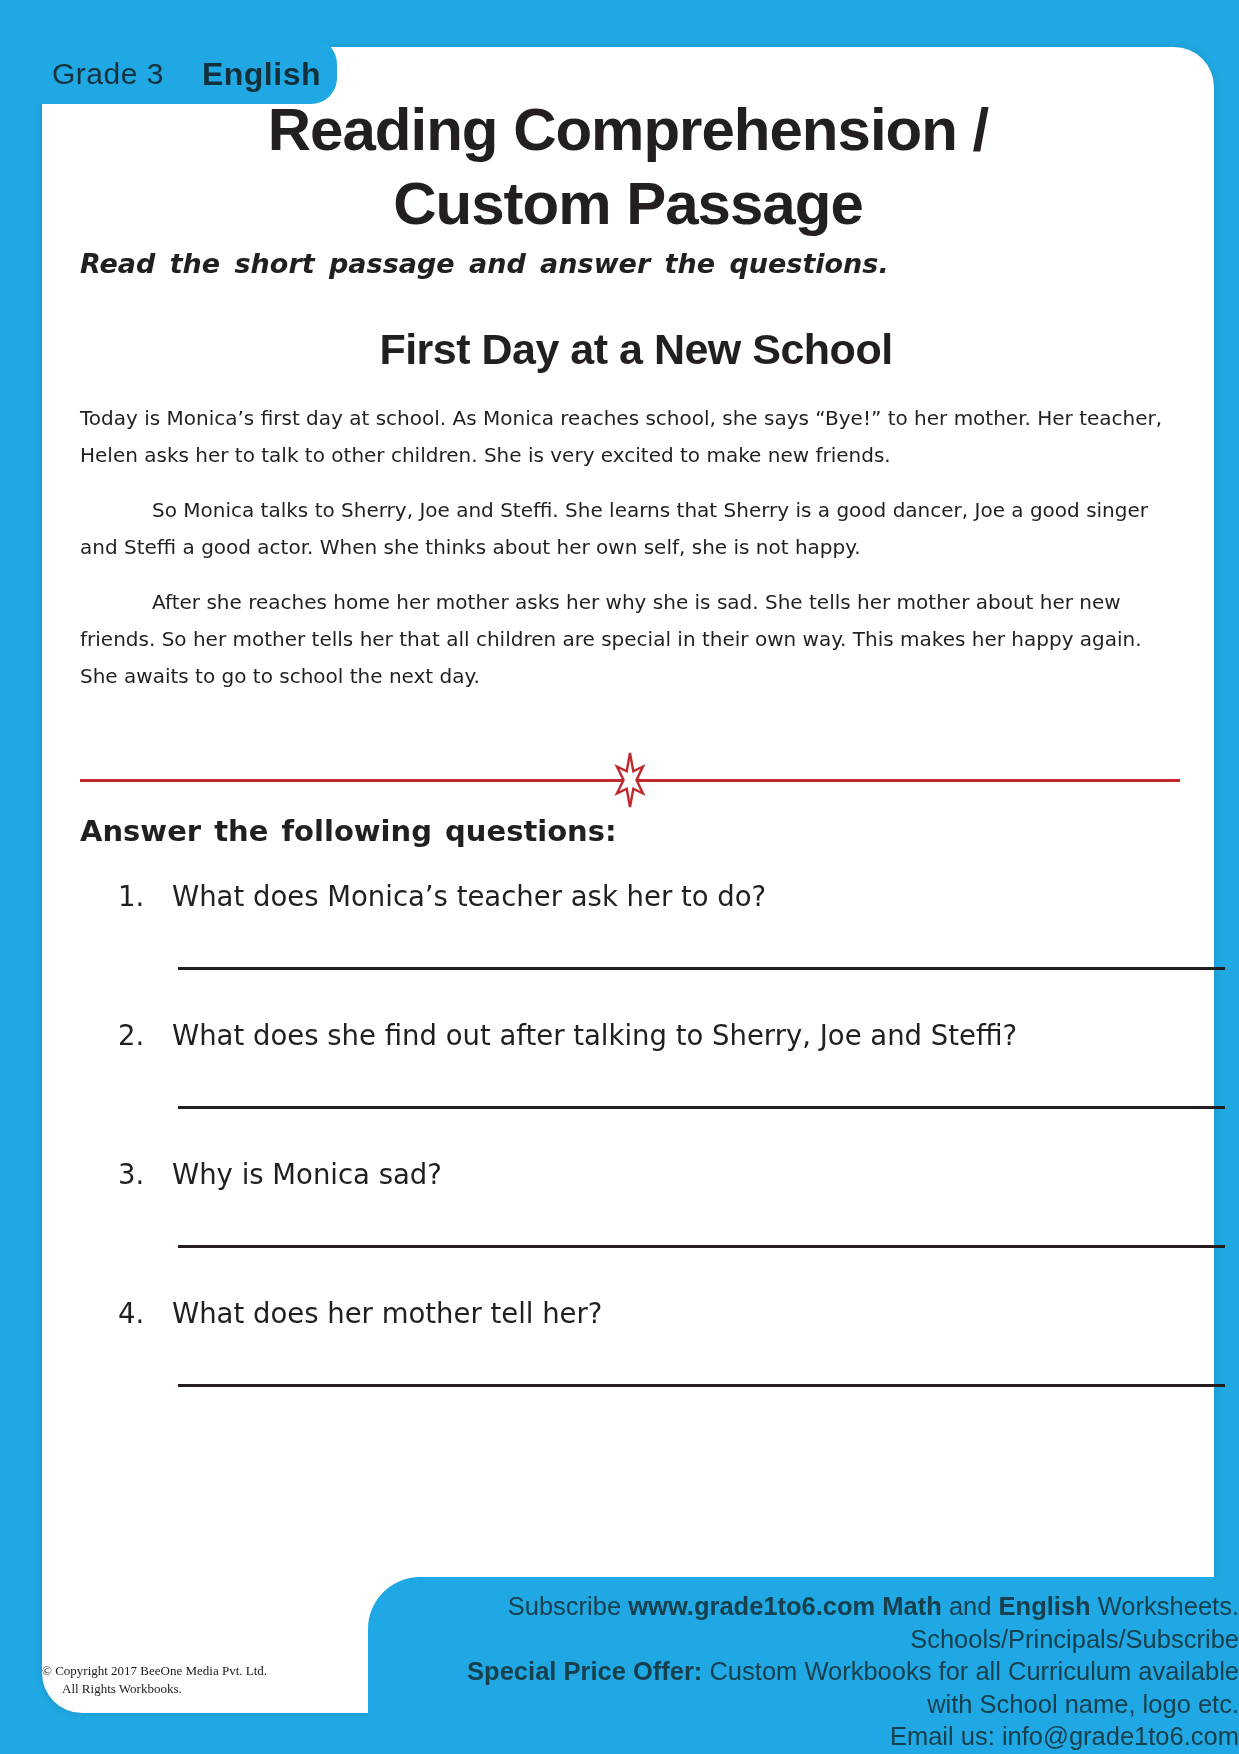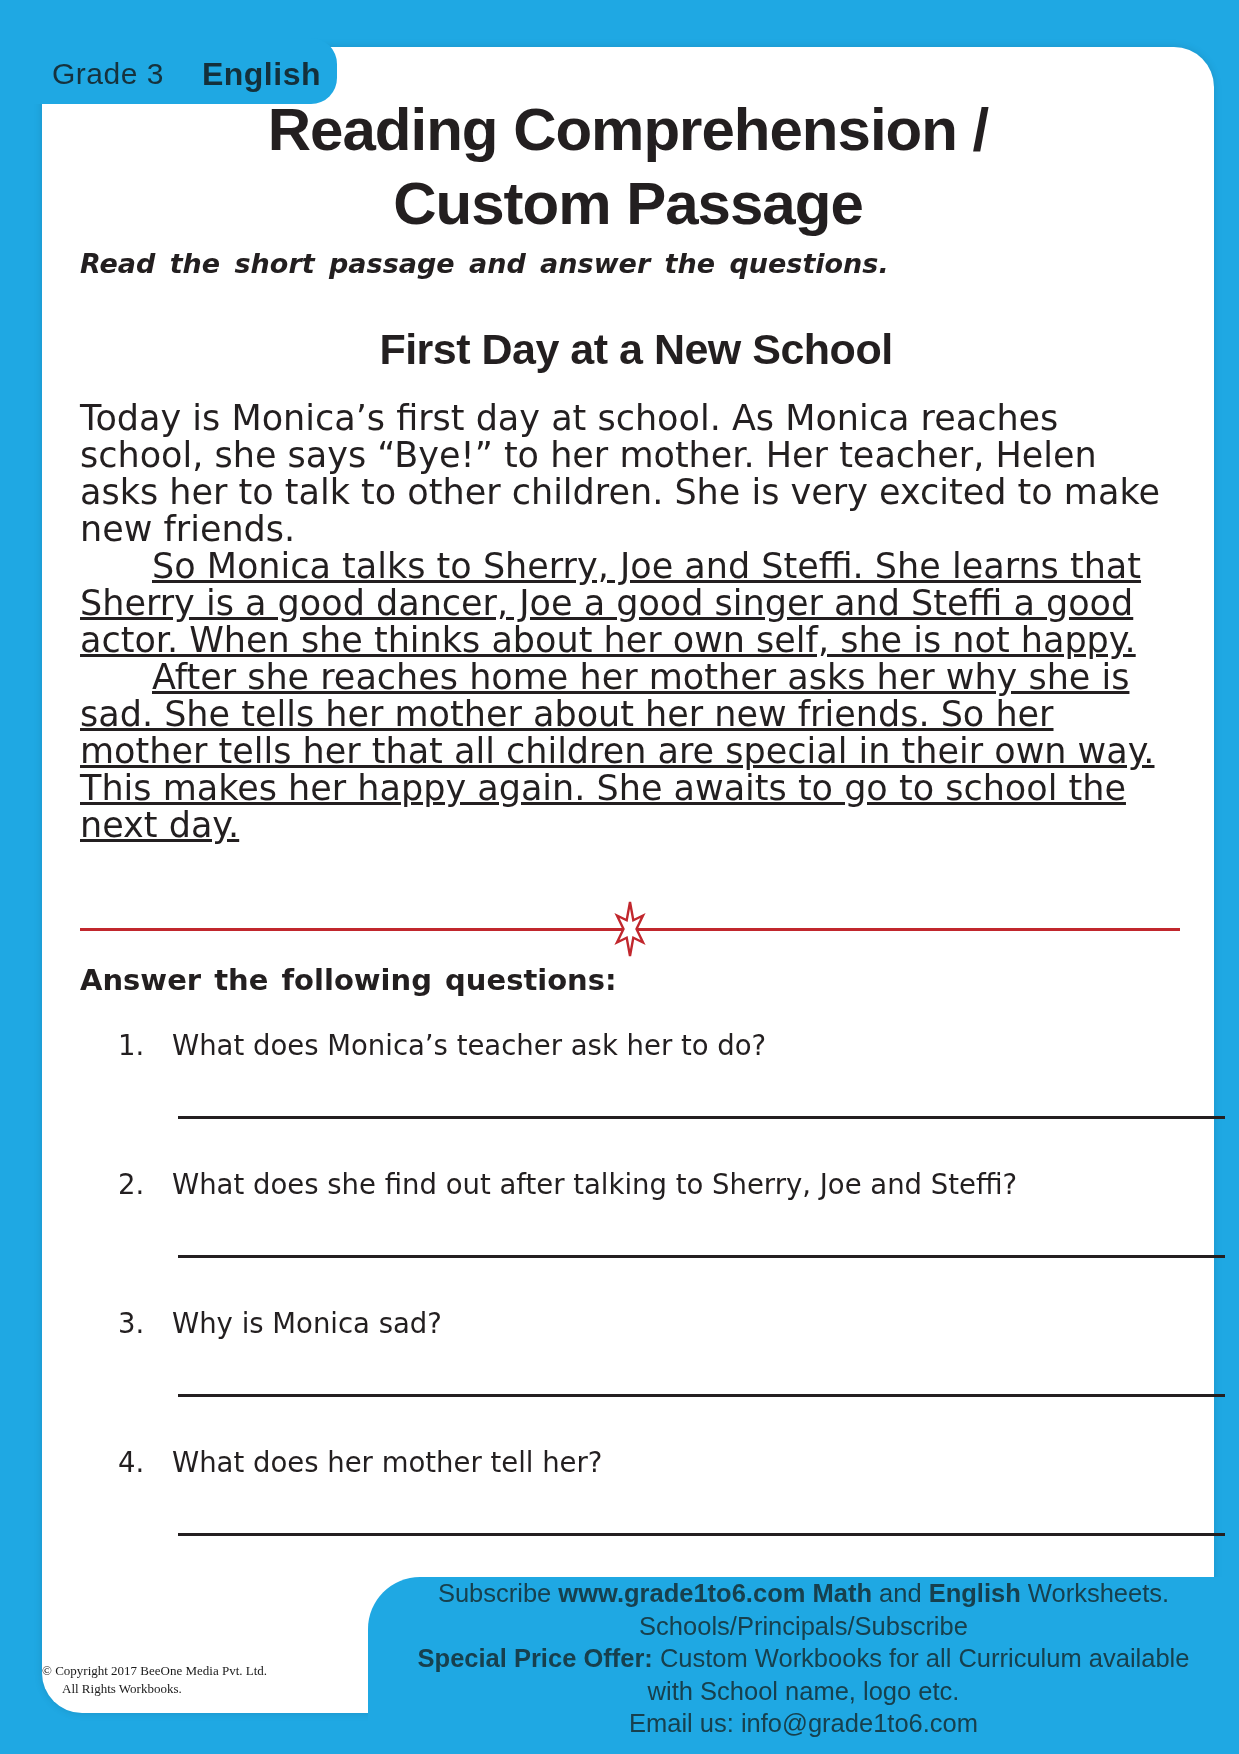--- a/index.html
+++ b/index.html
@@ -48,24 +48,24 @@
     font-style:italic;font-weight:700;font-size:27px;word-spacing:5px;
     color:var(--text-dark);
   }
   .passage-title{
     margin-top:46px;text-align:center;
     font-family:"Liberation Sans",sans-serif;font-weight:700;
     font-size:43px;color:var(--text-dark);letter-spacing:-0.5px;padding-left:16px;
   }
   .passage{
     margin:26px 36px 0 38px;
-    font-size:35px;line-height:37px;color:var(--text-dark);
+    font-size:20px;line-height:37px;color:var(--text-dark);
   }
   .passage p{margin:0;}
-  .passage p + p{text-indent:72px;text-decoration:underline;}
+  .passage p + p{margin-top:18px;text-indent:72px;}
   .divider{
     position:relative;margin:84px 34px 0 38px;height:0;
     border-top:3px solid var(--divider-red);
   }
   .divider .star{
     position:absolute;left:50%;top:-1.5px;transform:translate(-50%,-50%);
     color:var(--divider-red);display:block;
   }
   .qa-heading{
     margin:32px 0 0 38px;
@@ -81,21 +81,21 @@
   }
   .copyright{
     position:absolute;left:42px;top:1662px;width:320px;
     font-family:"Liberation Serif",serif;font-size:13px;line-height:1.38;
     color:#1a1a1a;z-index:4;
   }
   .copyright .line2{padding-left:20px;}
   .footer-panel{
     position:absolute;left:368px;top:1577px;right:0;bottom:0;
     background:var(--brand-blue);border-top-left-radius:52px;
-    text-align:center;z-index:5;
+    padding-top:13px;text-align:right;z-index:5;
     font-family:"Liberation Sans",sans-serif;font-size:25.5px;line-height:32.5px;
     color:var(--footer-text);
   }
   .footer-panel b{font-weight:700;}
 </style>
 </head>
 <body>
 
 <div class="page">
   <div class="content">

